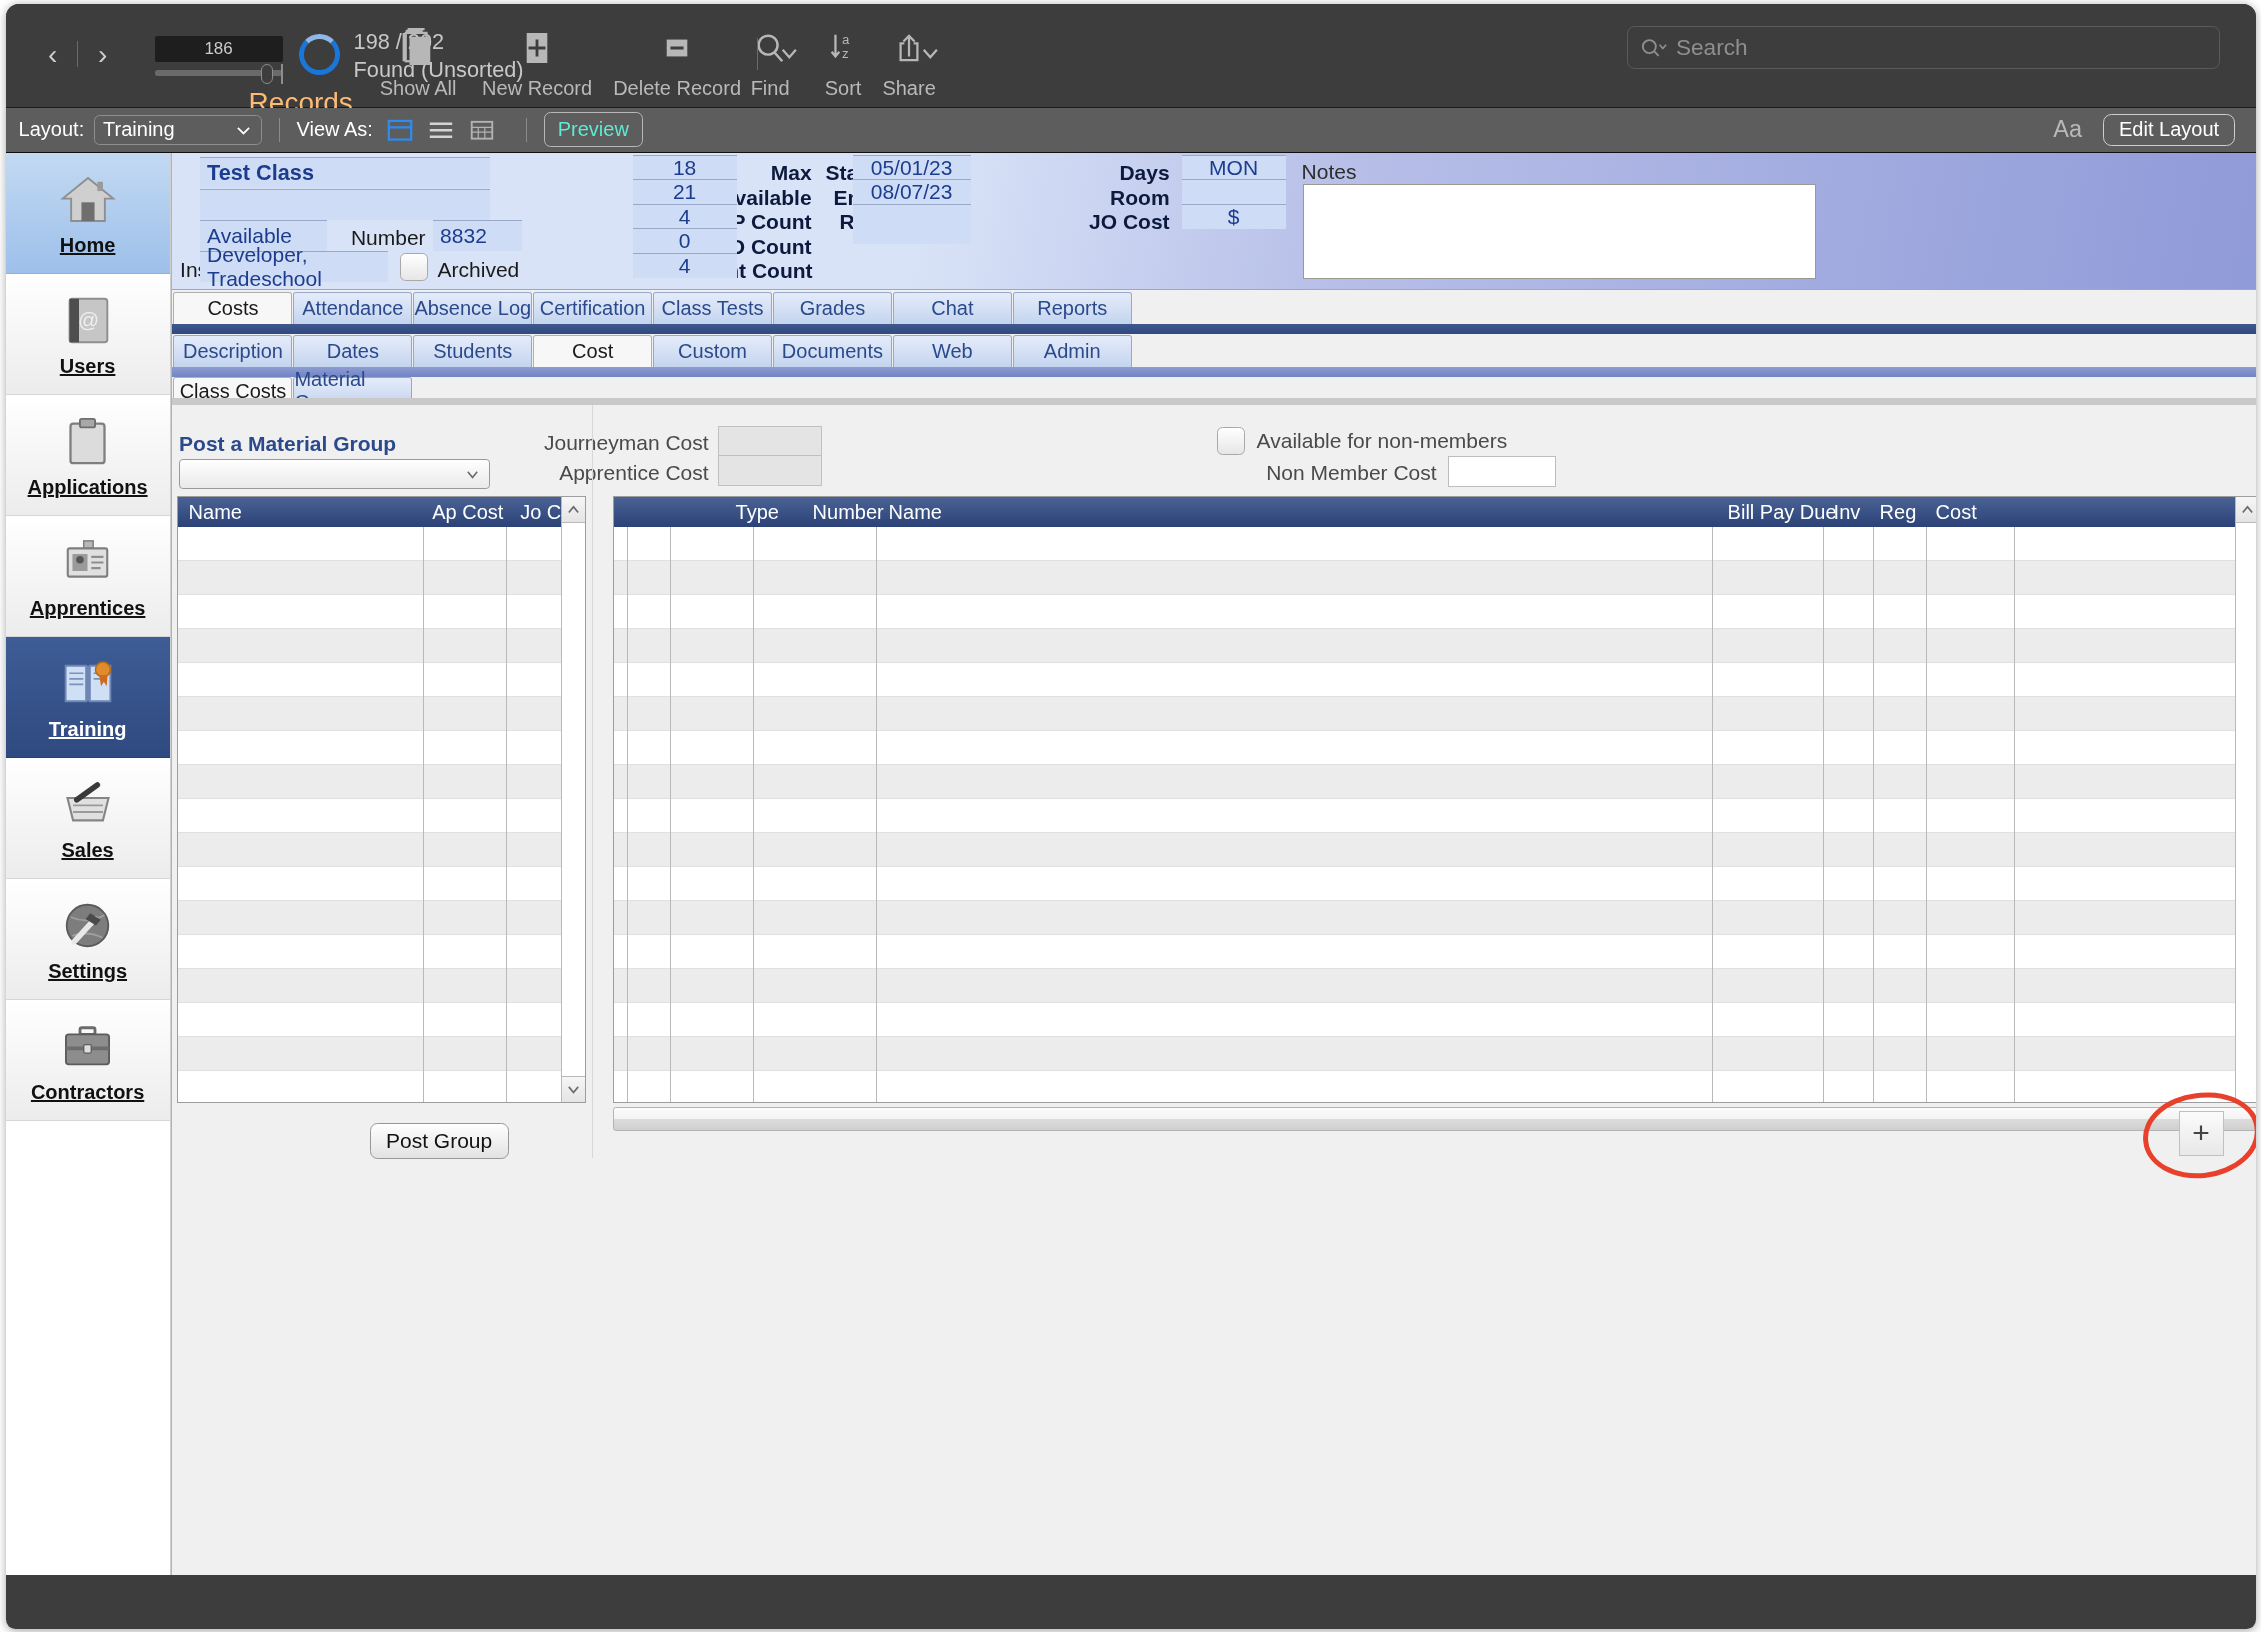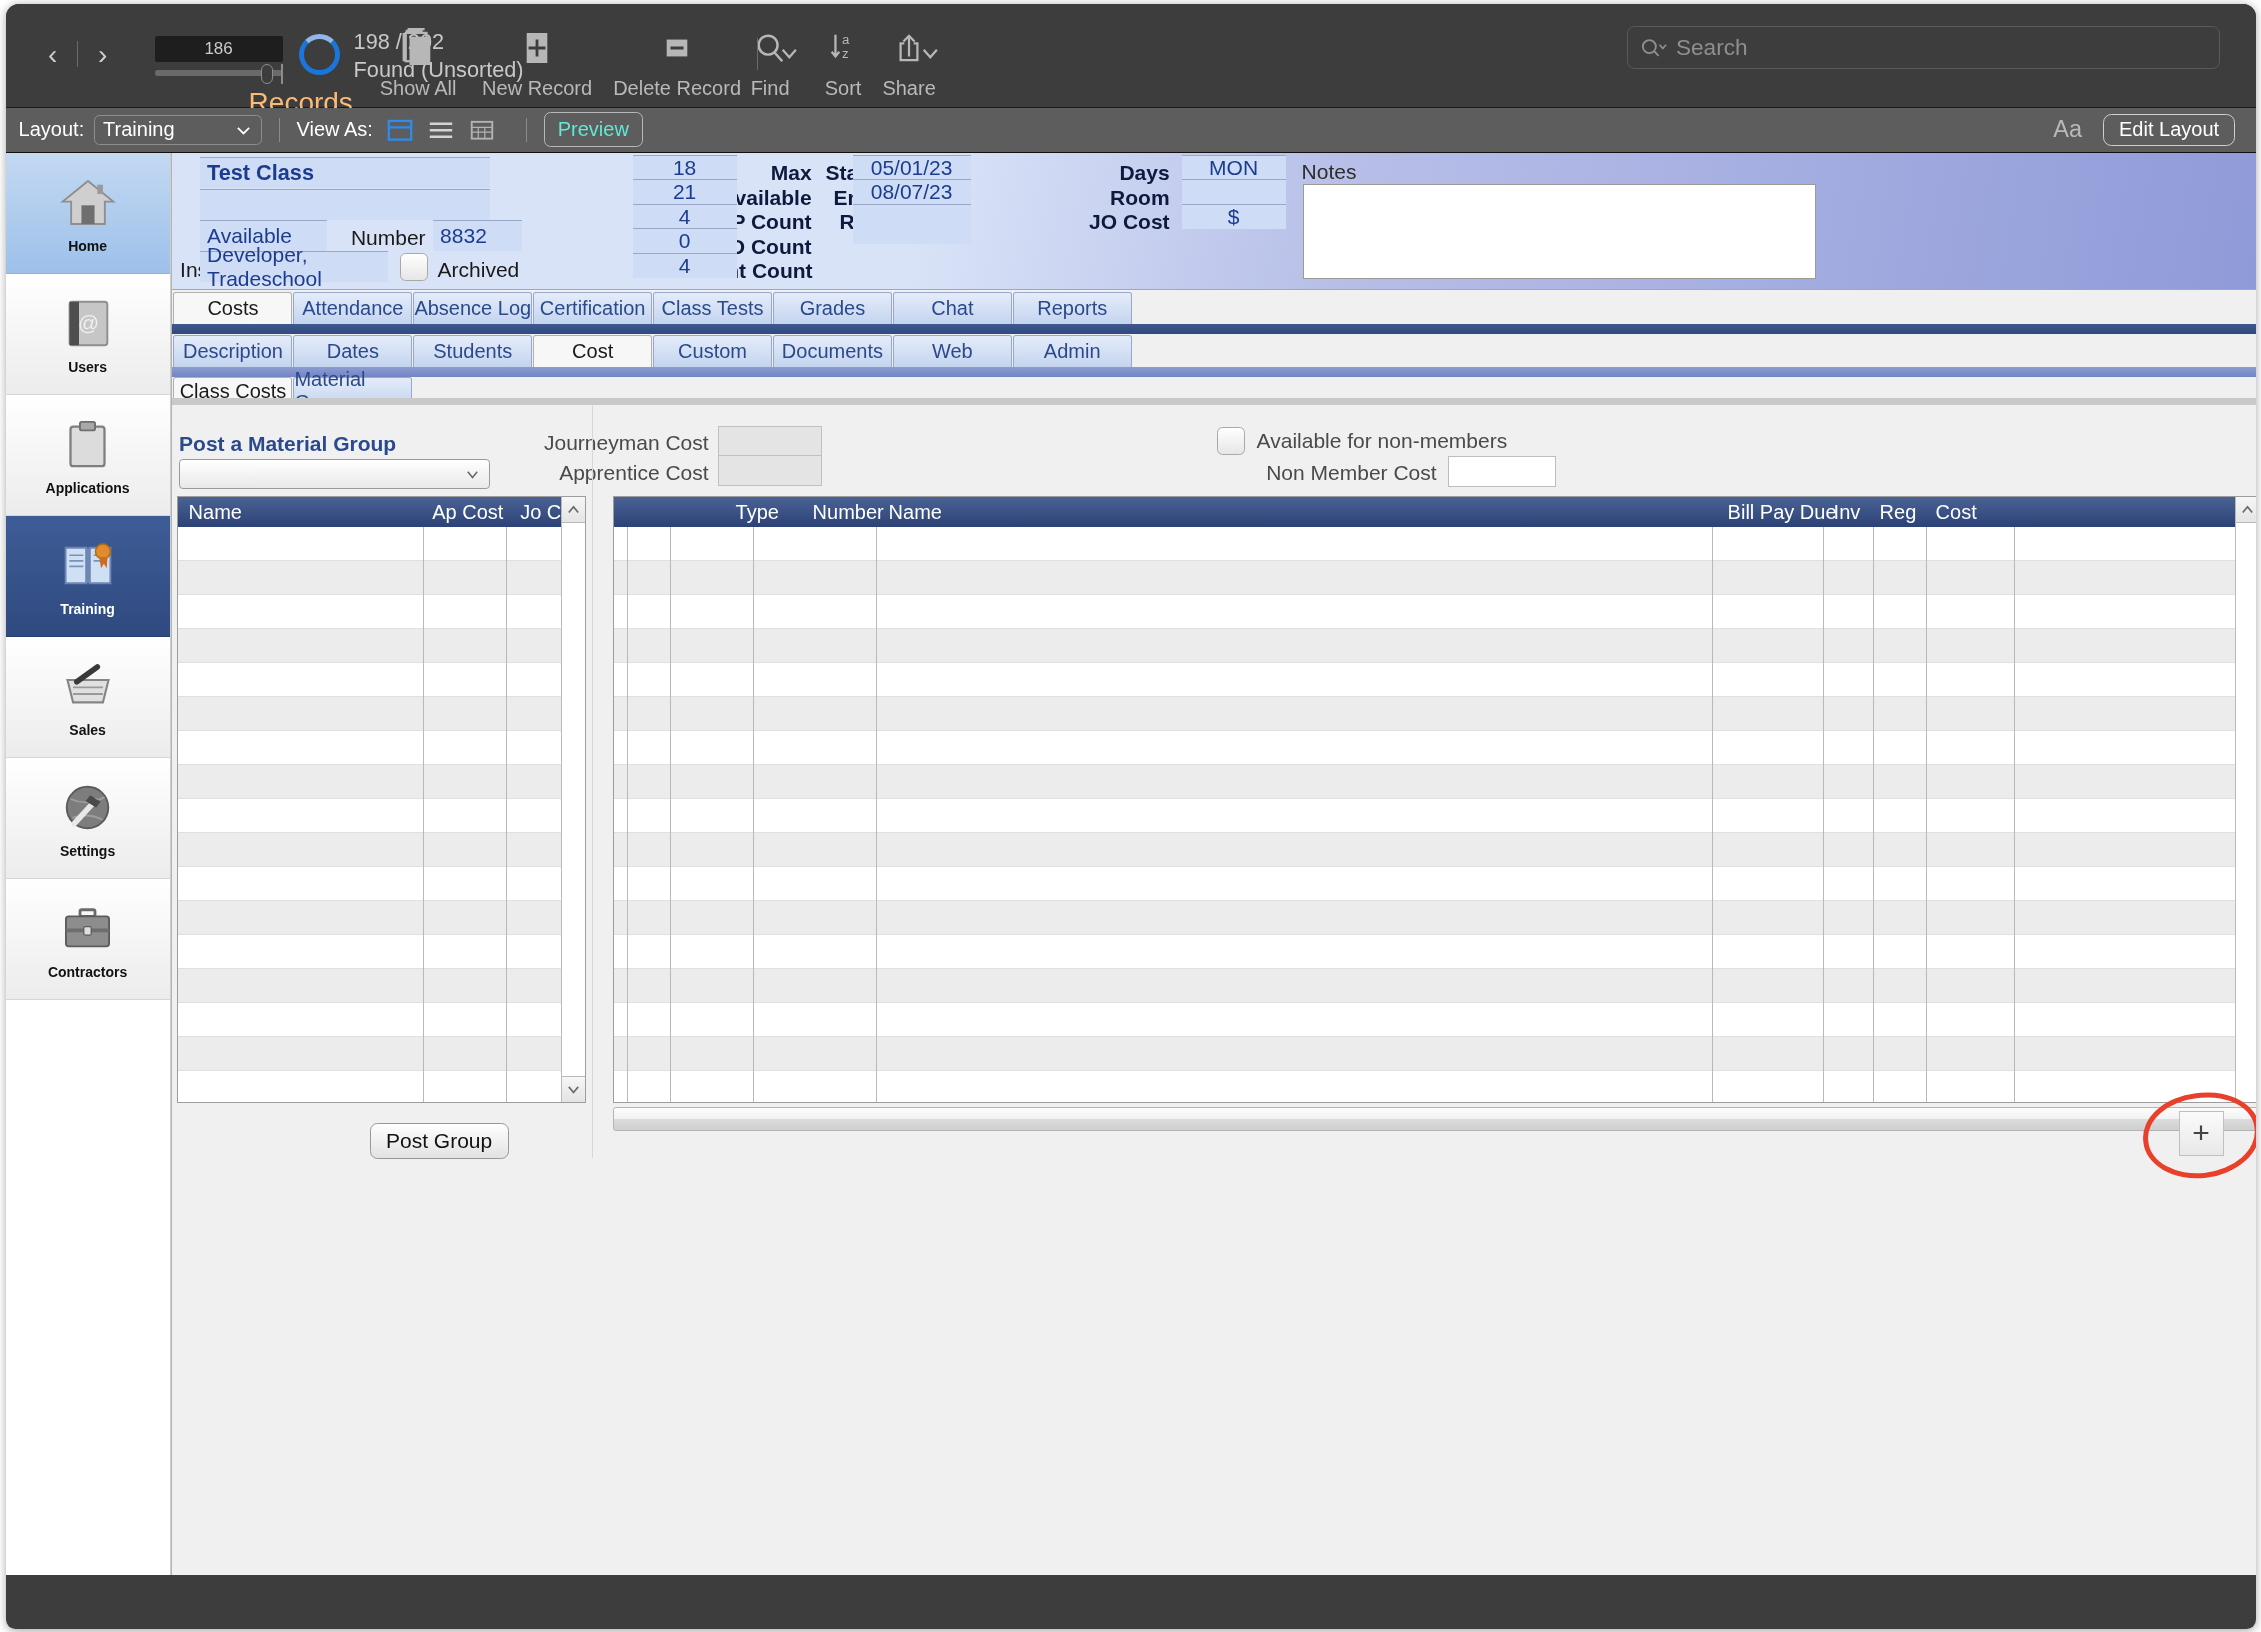--- a/index.html
+++ b/index.html
@@ -145,21 +145,21 @@
   .side-item {
     height: 121px;
     display: flex; flex-direction: column;
     align-items: center; justify-content: center;
     border-bottom: 0.9px solid #d6d6d6;
     background: linear-gradient(#ffffff, #ececec);
   }
   .side-item.home { background: linear-gradient(#c3d9f2, #9dc0ea); border-bottom-color: #8fb2dd; }
   .side-item.active { background: linear-gradient(#3e5c96, #2f4a80); border-bottom-color: #25406f; }
   .side-item .ico { height: 62px; display: flex; align-items: center; justify-content: center; }
-  .side-item .lbl { font-size: 14px; font-weight: bold; color: #111; margin-top: 3.8px; }
+  .side-item .lbl { font-size: 20px; font-weight: bold; color: #111; margin-top: 3.8px; text-decoration: underline; }
   .side-item.active .lbl { color: #ffffff; }
 
   
   .main {
     flex: 1; position: relative;
     background: #f0f0f0;
     border-left: 0.9px solid #b3b3b3;
   }
 
   
@@ -467,20 +467,32 @@
       <div class="side-item">
         <div class="ico">
           <svg width="51" height="51" viewBox="0 0 54 54">
             <rect x="9" y="8" width="36" height="42" rx="3" fill="#dcdcdc" stroke="#7e7e7e" stroke-width="2.4"></rect>
             <rect x="19" y="3" width="16" height="9" rx="2" fill="#a8a8a8" stroke="#6e6e6e" stroke-width="2"></rect>
           </svg>
         </div>
         <div class="lbl">Applications</div>
       </div>
 
+      <div class="side-item">
+        <div class="ico">
+          <svg width="55" height="47" viewBox="0 0 58 50">
+            <rect x="25" y="2" width="10" height="8" fill="#b8b8b8" stroke="#7e7e7e" stroke-width="1.6"></rect>
+            <rect x="8" y="10" width="42" height="30" rx="2" fill="#e0e0e0" stroke="#7e7e7e" stroke-width="2.2"></rect>
+            <rect x="13" y="16" width="16" height="18" fill="#9a9a9a"></rect>
+            <circle cx="21" cy="22" r="4" fill="#555"></circle>
+            <path d="M33 19 h13 M33 25 h13 M33 31 h10" stroke="#8e8e8e" stroke-width="2.2"></path>
+          </svg>
+        </div>
+        <div class="lbl">Apprentices</div>
+      </div>
 
       <div class="side-item active">
         <div class="ico">
           <svg width="56" height="51" viewBox="0 0 60 54">
             <path d="M6 8 h22 v38 H6 Z M32 8 h22 v38 H32 Z" fill="#cfe0f5" stroke="#6d86b5" stroke-width="2"></path>
             <path d="M30 8 v38" stroke="#6d86b5" stroke-width="2.4"></path>
             <path d="M10 16 h15 M10 22 h15 M10 28 h15 M36 16 h14 M36 22 h14" stroke="#7a91bb" stroke-width="1.8"></path>
             <circle cx="46" cy="12" r="8" fill="#e08b2d" stroke="#b06a14" stroke-width="1.6"></circle>
             <path d="M42 18 l2 12 l3 -5 l3 5 l1 -12 Z" fill="#cf6a20"></path>
           </svg>

